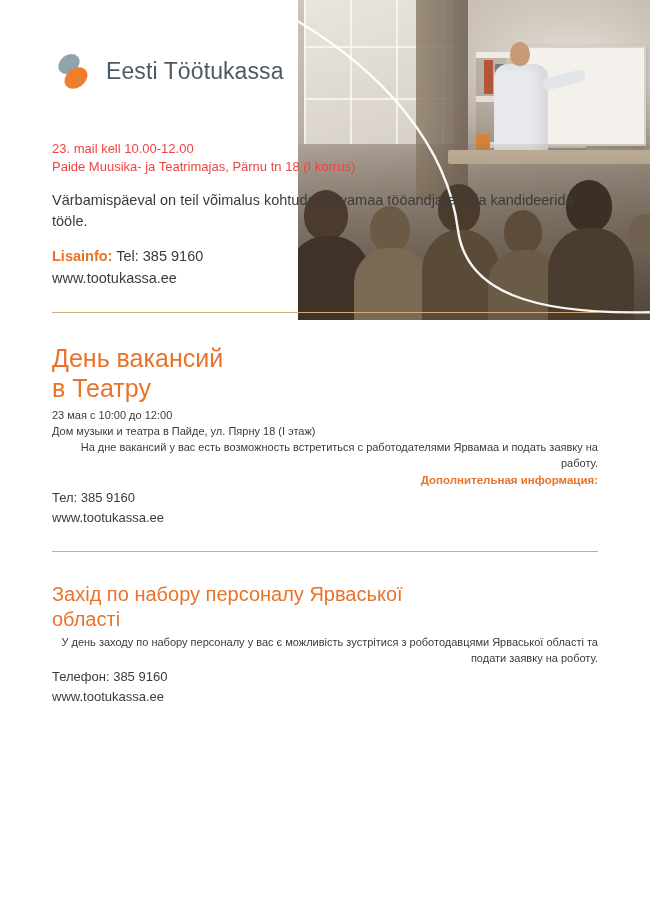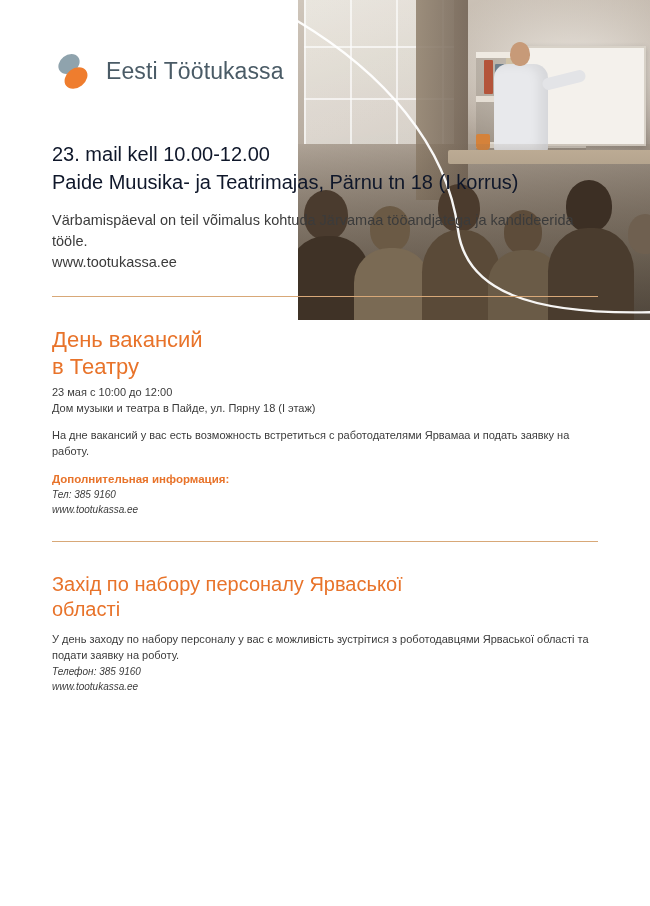--- a/index.html
+++ b/index.html
@@ -179,64 +179,64 @@
 
   .h1 {
     font-size: 31px;
     line-height: 1.16;
     color: #e8732a;
     font-weight: 400;
     margin: 0 0 6px 0;
     letter-spacing: .2px;
   }
   .h1-sm {
-    font-size: 22px;
+    font-size: 25px;
     line-height: 1.2;
     color: #e8732a;
     font-weight: 400;
     margin: 0 0 5px 0;
   }
   .h1-md {
     font-size: 20px;
     line-height: 1.22;
     color: #e8732a;
     font-weight: 400;
     margin: 0 0 4px 0;
   }
   .lead {
-    font-size: 20px;
+    font-size: 13px;
     line-height: 1.42;
     margin: 0 0 1px 0;
-    color: #0f172a;
+    color: #ef4444;
   }
   .lead.tight { margin-bottom: 0; }
   .body-md {
     font-size: 14.5px;
     line-height: 1.45;
     margin: 13px 0 0 0;
     color: #3b3b3b;
   }
   .small {
     font-size: 11px;
     line-height: 1.45;
     margin: 0;
     color: #3b3b3b;
   }
-  .small-sp { margin-top: 11px; }
+  .small-sp { margin-top: 0; text-align: right; }
   .accent-label {
     color: #e8732a;
     font-weight: 700;
   }
   .info-line {
     font-size: 14.5px;
     line-height: 1.5;
     margin: 14px 0 0 0;
   }
   .url { font-size: 14.5px; line-height: 1.4; margin: 0; }
-  .url-sm { font-size: 10px; line-height: 1.5; margin: 0; font-style: italic; }
+  .url-sm { font-size: 13px; line-height: 1.5; margin: 0; }
 
   .rule {
     border: 0;
     border-top: 1px solid #d8a878;
     margin: 24px 0 0 0;
     width: 546px;
   }
 
   .sec2 { margin-top: 30px; }
   .sec3 { margin-top: 30px; }
@@ -300,20 +300,24 @@
   </div>
   <div class="logo-text">Eesti Töötukassa</div>
 </div>
 
 <div class="content">
 
   <div class="block">
     <p class="lead tight">23. mail kell 10.00-12.00</p>
     <p class="lead">Paide Muusika- ja Teatrimajas, Pärnu tn 18 (I korrus)</p>
     <p class="body-md">Värbamispäeval on teil võimalus kohtuda Järvamaa tööandjatega ja kandideerida tööle.</p>
+    <p class="info-line">
+      <span class="accent-label">Lisainfo:</span>
+      <span>Tel: 385 9160</span>
+    </p>
     <p class="url">www.tootukassa.ee</p>
   </div>
 
   <hr class="rule">
 
   <div class="block sec2">
     <h2 class="h1-sm">
       <span>День вакансий</span><br>
       <span>в Театру</span>
     </h2>

